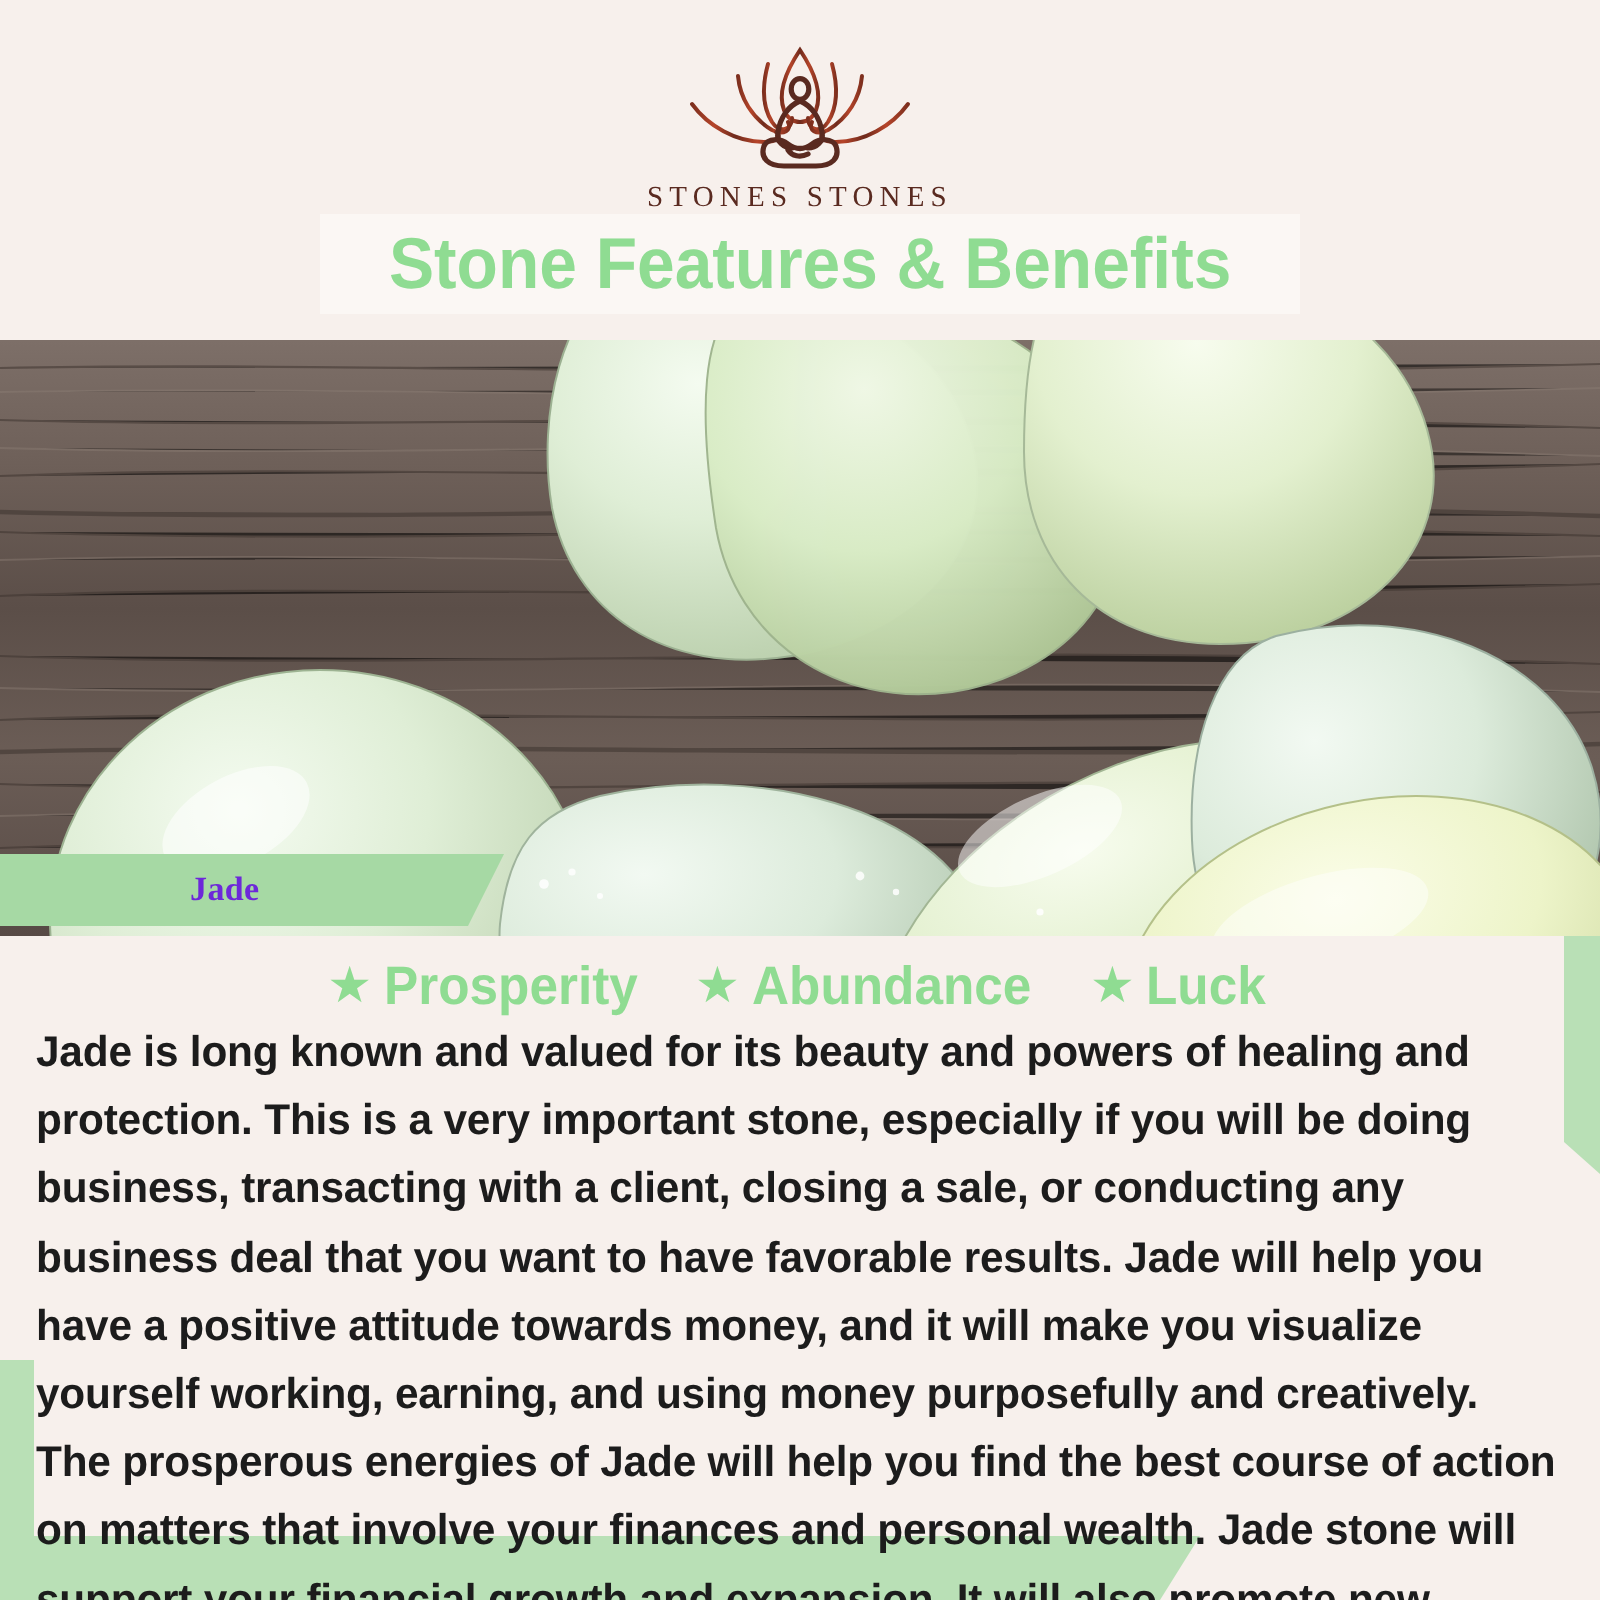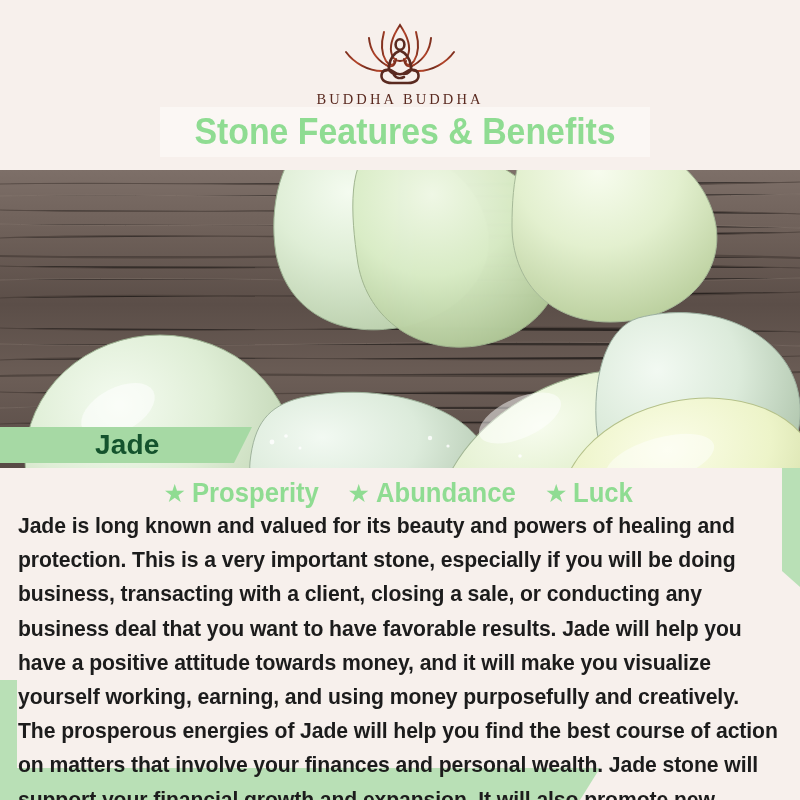--- a/index.html
+++ b/index.html
@@ -74,22 +74,22 @@
   .photo svg { display:block; width:800px; height:298px; }
 
   
   .jade-label {
     position:absolute; left:0; top:427px; width:252px; height:36px;
     background:#a6d9a4; z-index:4;
     clip-path: polygon(0 0, 100% 0, calc(100% - 18px) 100%, 0 100%);
     display:flex; align-items:center;
   }
   .jade-label span {
-    color:#14532d; font-size:28px; font-weight:bold;
-    font-family:Liberation Sans, sans-serif;
+    color:#6d28d9; font-size:17px; font-weight:bold;
+    font-family:Liberation Serif, serif;
     margin-left:95px; letter-spacing:0.2px;
   }
 
   
   .benefits {
     position:absolute; left:0; top:478px; width:800px;
     display:flex; align-items:center; justify-content:center;
     gap:10px; z-index:3;
   }
   .benefit { display:flex; align-items:center; gap:6px; }
@@ -155,21 +155,21 @@
 
           <ellipse cx="66" cy="23.5" rx="4.4" ry="5.2"></ellipse>
 
           <path d="M66 29.5 C60 32 56 38 55 45 C54 50 58 53 62 53"></path>
           <path d="M66 29.5 C72 32 76 38 77 45 C78 50 74 53 70 53"></path>
 
           <path d="M48 52 C46 58 50 62 58 62 L74 62 C82 62 86 58 84 52 C82 48 76 48 72 51 C68 54 64 54 60 51 C56 48 50 48 48 52 Z"></path>
           <path d="M60 54 C62 57 66 58 70 56"></path>
         </g>
       </svg>
-      <div class="logo-text">BUDDHA BUDDHA</div>
+      <div class="logo-text">STONES STONES</div>
     </div>
   </div>
 
   <div class="title-banner">
     <div class="title-text">Stone Features &amp; Benefits</div>
   </div>
 
   <div class="photo">
     <svg viewBox="0 0 800 298" preserveAspectRatio="none" aria-hidden="true">
       <defs>

